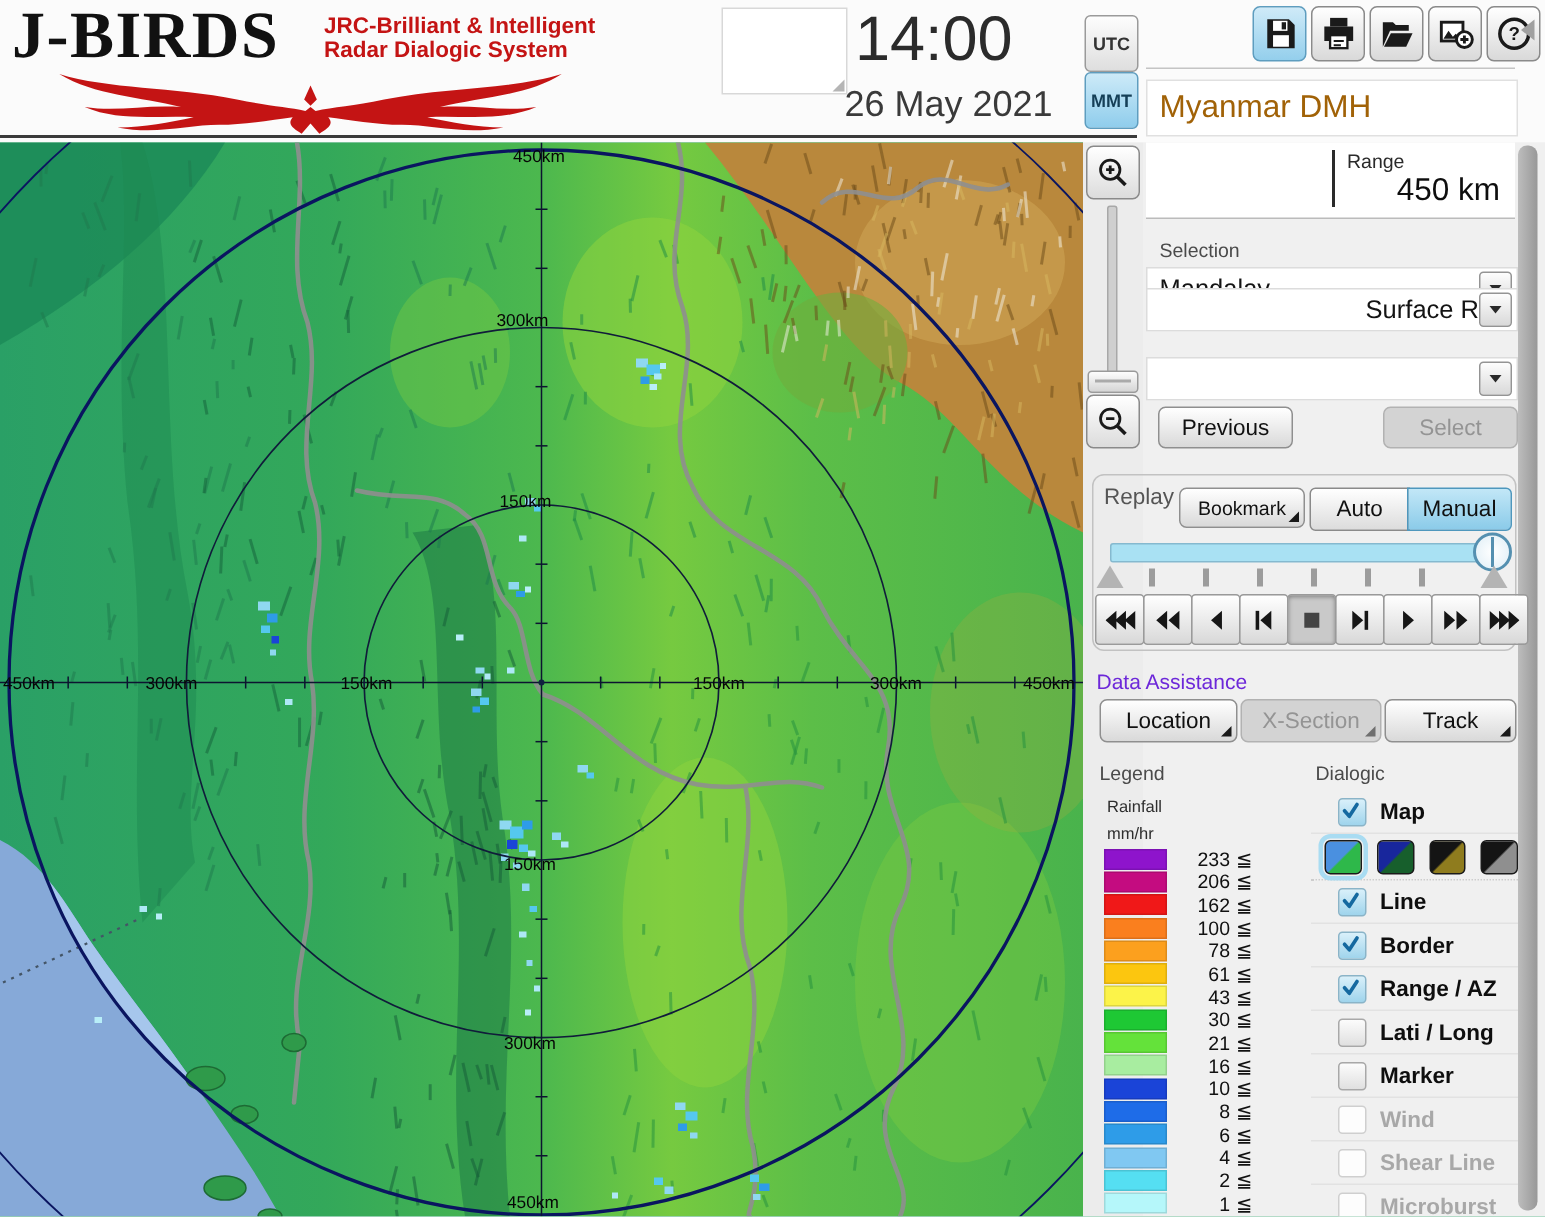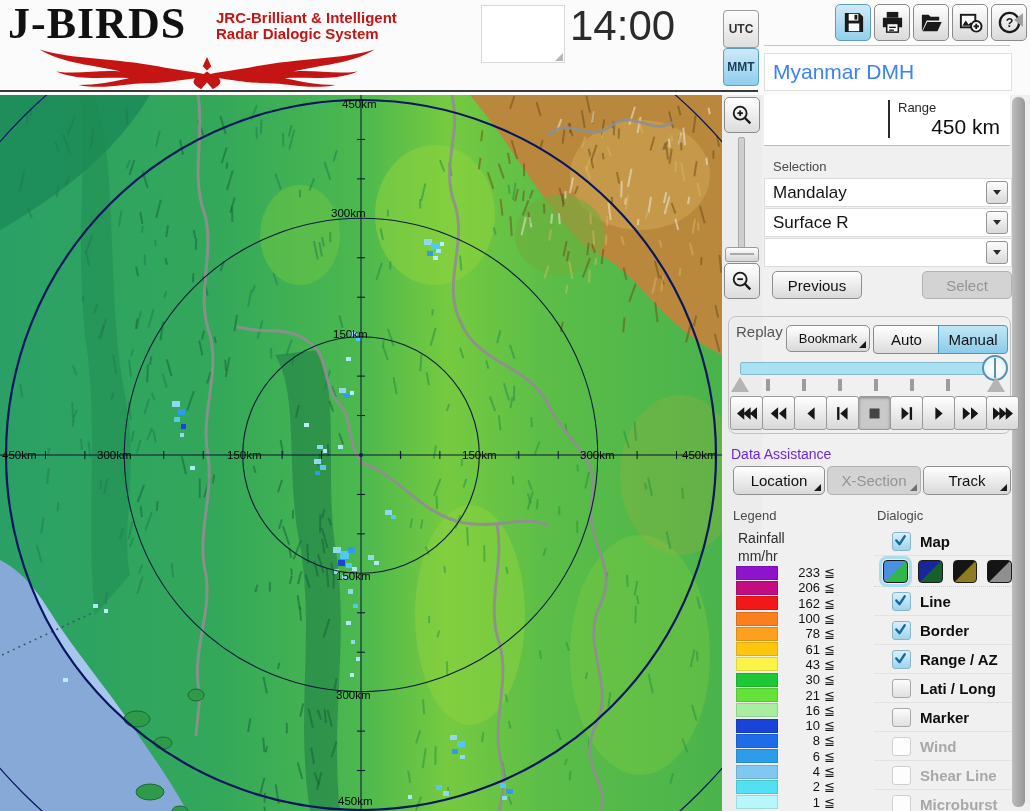--- a/index.html
+++ b/index.html
@@ -43,21 +43,21 @@
   #zoom-slider-handle{position:absolute;left:3px;top:152px;width:32px;height:13px;border:1px solid #9a9a9a;border-radius:3px;
     background:linear-gradient(#fdfdfd,#d5d5d5);}
   #zoom-slider-handle::after{content:'';position:absolute;left:4px;right:4px;top:5px;height:2px;background:#aaa;}
 
   
   #panel-bg{position:absolute;left:762px;top:95px;width:268px;height:716px;background:#f0f0f0;}
   #side-scrollbar{position:absolute;left:1012px;top:97px;width:13px;height:710px;border-radius:6px;
     background:linear-gradient(90deg,#bdbdbd,#989898);}
   #station-box{position:absolute;left:764px;top:53px;width:246px;height:36px;background:#fff;border:1px solid #e0e0e0;
     display:flex;align-items:center;}
-  #station-box span{font-size:21px;color:#3b82f6;padding-left:8px;}
+  #station-box span{font-size:21px;color:#a16207;padding-left:8px;}
   #range-box{position:absolute;left:764px;top:95px;width:246px;height:50px;background:#fff;border-bottom:1px solid #bbb;}
   #range-divider{position:absolute;left:124px;top:5px;width:2px;height:38px;background:#2a2a2a;}
   #range-label{position:absolute;left:134px;top:5px;font-size:13px;color:#2a2a2a;}
   #range-value{position:absolute;right:10px;top:20px;font-size:21px;color:#0e0e0e;}
   .sec-label{position:absolute;font-size:13px;color:#4a4a4a;}
   #selection-label{left:773px;top:159px;text-align:center;}
   .dd{position:absolute;left:764px;width:246px;height:27px;background:#fff;border:1px solid #dcdcdc;display:flex;align-items:center;}
   .dd .val{flex:1;padding-left:8px;font-size:17px;color:#141414;}
   .dd-arrow{width:20px;height:21px;margin-right:3px;border:1px solid #949494;border-radius:3px;
     background:linear-gradient(#fdfdfd,#d9d9d9);display:flex;align-items:center;justify-content:center;}
@@ -98,21 +98,21 @@
 
   
   #data-assistance-label{left:731px;top:446px;font-size:14px;color:#6d28d9;}
   #location-button{left:733px;top:466px;width:90px;height:27px;}
   #xsection-button{left:827px;top:466px;width:92px;height:27px;}
   #track-button{left:923px;top:466px;width:86px;height:27px;}
 
   
   #legend-label{left:733px;top:508px;}
   #overlay-label{left:877px;top:508px;}
-  #legend-title{position:absolute;left:738px;top:529px;font-size:14px;color:#2e2e2e;line-height:18px;}
+  #legend-title{position:absolute;left:738px;top:529px;font-size:11px;color:#2e2e2e;line-height:18px;}
   #legend-rows{position:absolute;left:736px;top:566px;width:105px;}
   .leg-row{display:flex;align-items:center;height:13.3px;margin-bottom:2px;}
   .leg-swatch{width:40px;height:12px;margin-right:12px;border:1px solid rgba(0,0,0,.12);}
   .leg-val{width:30px;text-align:right;font-size:13px;color:#111;}
   .leg-op{margin-left:4px;font-size:13px;color:#111;}
 
   
   #overlay-list{position:absolute;left:874px;top:527px;width:138px;}
   .ov-row{display:flex;align-items:center;height:28px;border-bottom:1px solid #e2e2e2;padding-left:18px;}
   .ov-label{margin-left:9px;font-size:15px;font-weight:bold;color:#0e0e0e;white-space:nowrap;}
@@ -138,20 +138,21 @@
         <div>JRC-Brilliant &amp; Intelligent</div>
         <div>Radar  Dialogic  System</div>
       </div>
       <svg id="eagle" viewBox="0 0 400 52">
         <path fill="#c41414" d="M2 4 C40 16 92 14 142 24 C166 29 182 30 196 33 L200 30 L204 33 C218 30 234 29 258 24 C308 14 360 16 398 4 C372 21 334 22 302 30 C330 28 352 34 378 30 C350 42 318 36 292 38 C312 42 330 46 352 46 C322 52 296 44 272 44 C252 44 230 40 214 38 C219 44 213 47 207 51 L200 43 L193 51 C187 47 181 44 186 38 C170 40 148 44 128 44 C104 44 78 52 48 46 C70 46 88 42 108 38 C82 36 50 42 22 30 C48 34 70 28 98 30 C66 22 30 21 2 4 Z"></path>
         <path fill="#c41414" d="M195 24 L200 13 L205 24 L200 29 Z"></path>
       </svg>
     </div>
     <div id="datetime-box"></div>
     <div id="clock-time">14:00</div>
+    <div id="clock-date">26 May 2021</div>
     <div id="utc-button" class="tz-btn">UTC</div>
     <div id="mmt-button" class="tz-btn">MMT</div>
     <div id="toolbar">
         <div class="tool-btn active">
           <svg viewBox="0 0 26 26">
             <path d="M4 3h15l4 4v16H4z" fill="#1a1a1a"></path>
             <rect x="8" y="14" width="11" height="8" fill="#fff"></rect>
             <rect x="8" y="4" width="10" height="7" fill="#fff"></rect>
             <rect x="14" y="5" width="3" height="5" fill="#1a1a1a"></rect>
           </svg>
@@ -794,21 +795,21 @@
     <div id="range-divider"></div>
     <div id="range-label">Range</div>
     <div id="range-value">450 km</div>
   </div>
 
   <div id="selection-label" class="sec-label">Selection</div>
   <div class="dd" style="top:178px;">
     <span class="val">Mandalay</span>
     <span class="dd-arrow"></span>
   </div>
-  <div class="dd" style="top:208px;">
+  <div class="dd" style="top:192px;text-align:right;">
     <span class="val">Surface R</span>
     <span class="dd-arrow"></span>
   </div>
   <div class="dd" style="top:238px;">
     <span class="val"></span>
     <span class="dd-arrow"></span>
   </div>
   <div id="previous-button" class="btn">Previous</div>
   <div id="select-button" class="btn disabled">Select</div>
 

